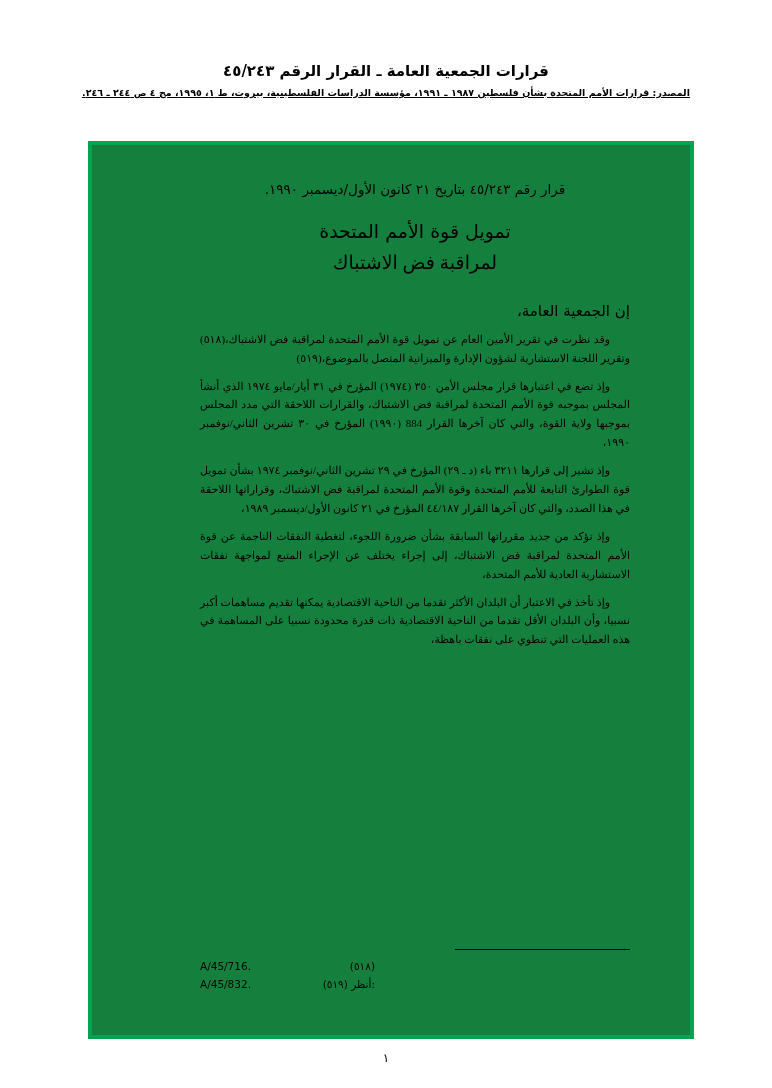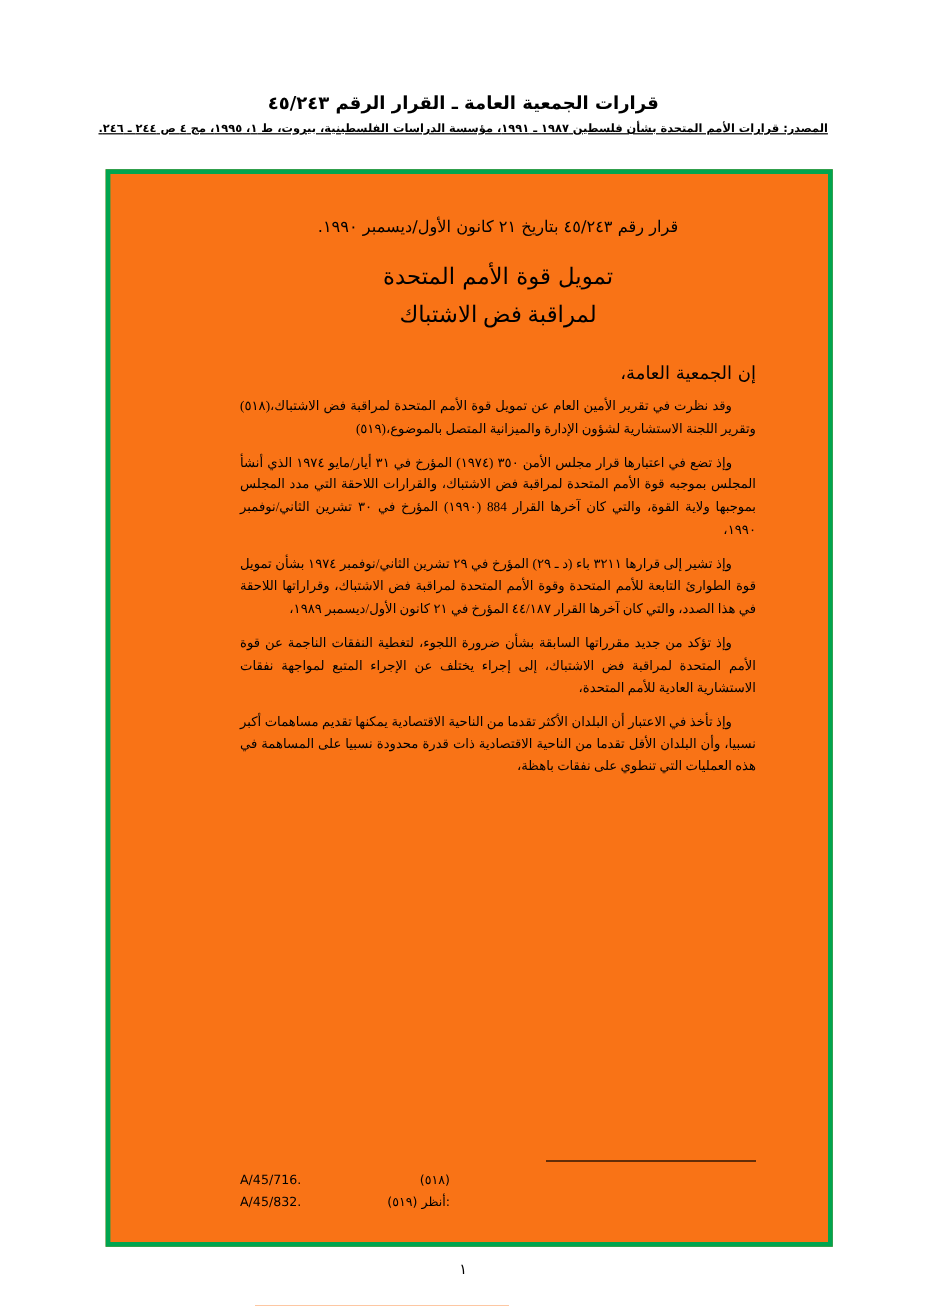--- a/index.html
+++ b/index.html
@@ -17,21 +17,21 @@
   }
   .page {
     position: relative;
     width: 772px;
     height: 1088px;
     box-sizing: border-box;
   }
   
   .header {
     position: absolute;
-    top: 77px;
+    top: 62px;
     left: 0;
     width: 772px;
     text-align: center;
   }
   .header-title {
     font-size: 15px;
     font-weight: bold;
     letter-spacing: 0px;
     direction: rtl;
     line-height: 1.2;
@@ -46,21 +46,21 @@
   }
   
   .frame {
     position: absolute;
     top: 141px;
     right: 78px;
     width: 606px;
     height: 898px;
     border: 4px solid #00a550;
     box-sizing: border-box;
-    background: #f97316;
+    background: #15803d;
   }
   .content {
     position: absolute;
     top: 34px;
     right: 60px;
     width: 430px;
     direction: rtl;
     text-align: right;
   }
   .res-line {
@@ -93,21 +93,21 @@
     margin: 0 0 9px 0;
     text-indent: 20px;
     font-family: Liberation Serif, serif;
   }
   .para:last-child {
     margin-bottom: 0;
   }
   
   .footnotes {
     position: absolute;
-    bottom: 24px;
+    bottom: 42px;
     right: 60px;
     width: 430px;
     direction: rtl;
   }
   .fn-rule {
     width: 175px;
     height: 1px;
     background: #000;
     margin: 0 0 8px auto;
   }

